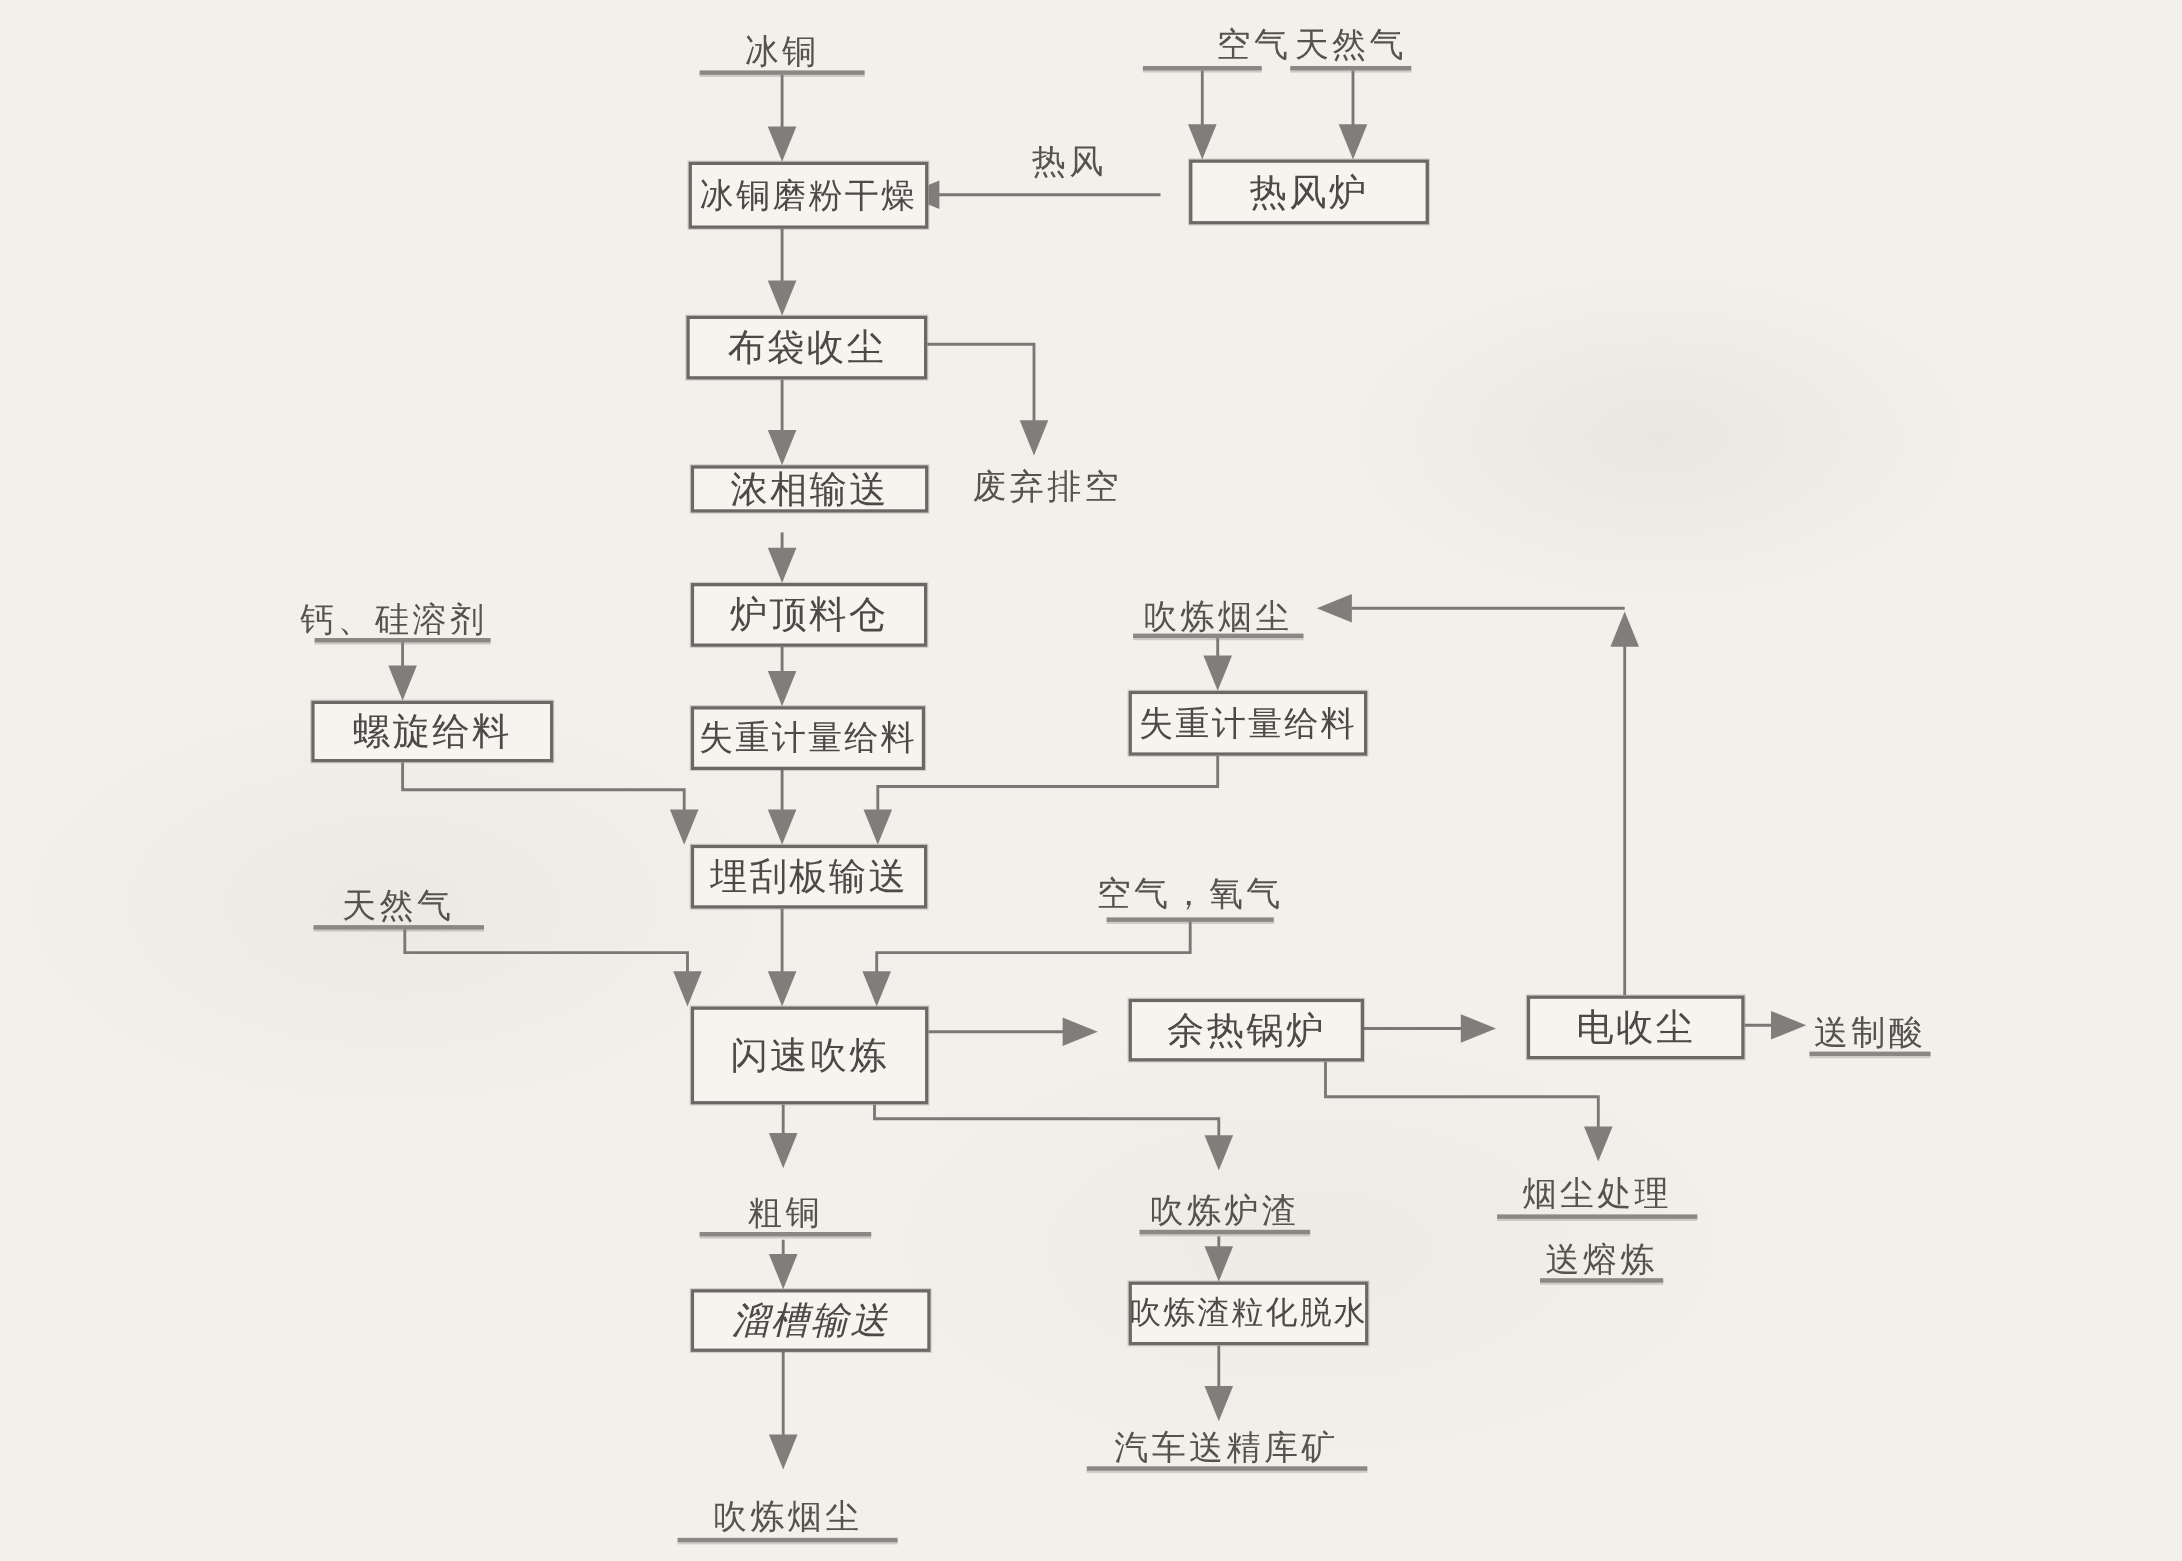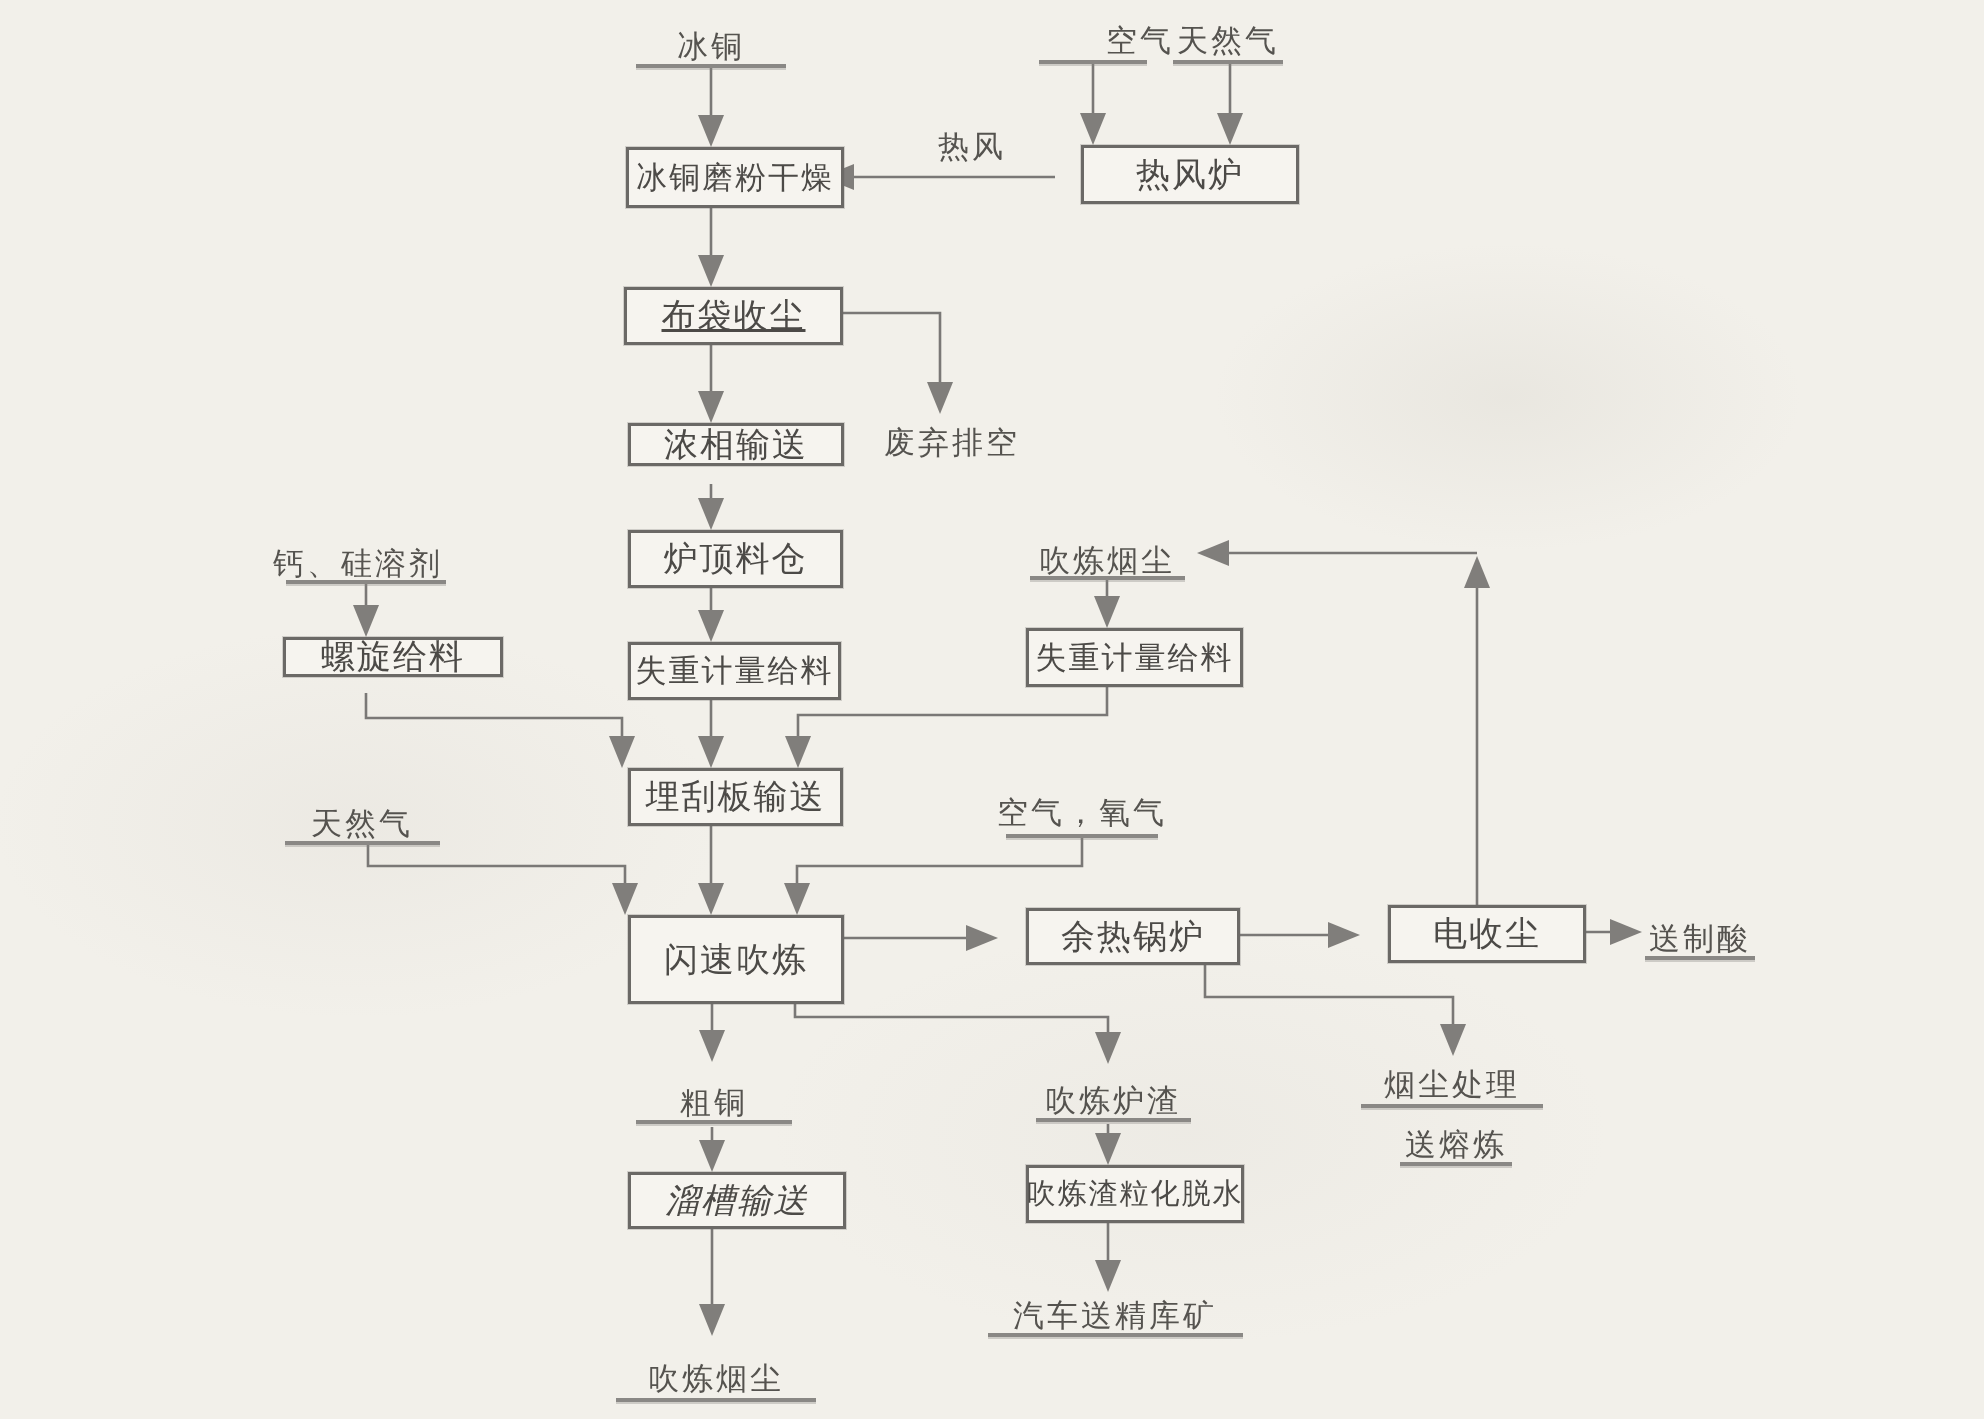--- a/index.html
+++ b/index.html
@@ -168,32 +168,32 @@
       </g>
     </svg>
   <div id="node-layer">
       <div class="pbox" style="left: 600px; top: 147px; width: 218px; height: 61px;">
         <span style="font-size: 31px;">冰铜磨粉干燥</span>
       </div>
       <div class="pbox" style="left: 1055px; top: 145px; width: 218px; height: 59px;">
         <span style="font-size: 34px;">热风炉</span>
       </div>
       <div class="pbox" style="left: 598px; top: 287px; width: 219px; height: 58px;">
-        <span style="font-size: 34px; text-decoration: underline;">布袋收尘</span>
+        <span style="font-size: 34px;">布袋收尘</span>
       </div>
       <div class="pbox" style="left: 602px; top: 423px; width: 216px; height: 43px;">
         <span style="font-size: 34px;">浓相输送</span>
       </div>
       <div class="pbox" style="left: 602px; top: 530px; width: 215px; height: 58px;">
         <span style="font-size: 34px;">炉顶料仓</span>
       </div>
       <div class="pbox" style="left: 602px; top: 642px; width: 213px; height: 58px;">
         <span style="font-size: 31px;">失重计量给料</span>
       </div>
-      <div class="pbox" style="left: 257px; top: 637px; width: 220px; height: 40px;">
+      <div class="pbox" style="left: 257px; top: 637px; width: 220px; height: 56px;">
         <span style="font-size: 34px;">螺旋给料</span>
       </div>
       <div class="pbox" style="left: 1000px; top: 628px; width: 217px; height: 59px;">
         <span style="font-size: 31px;">失重计量给料</span>
       </div>
       <div class="pbox" style="left: 602px; top: 768px; width: 215px; height: 58px;">
         <span style="font-size: 34px;">埋刮板输送</span>
       </div>
       <div class="pbox" style="left: 602px; top: 915px; width: 216px; height: 89px;">
         <span style="font-size: 34px;">闪速吹炼</span>

